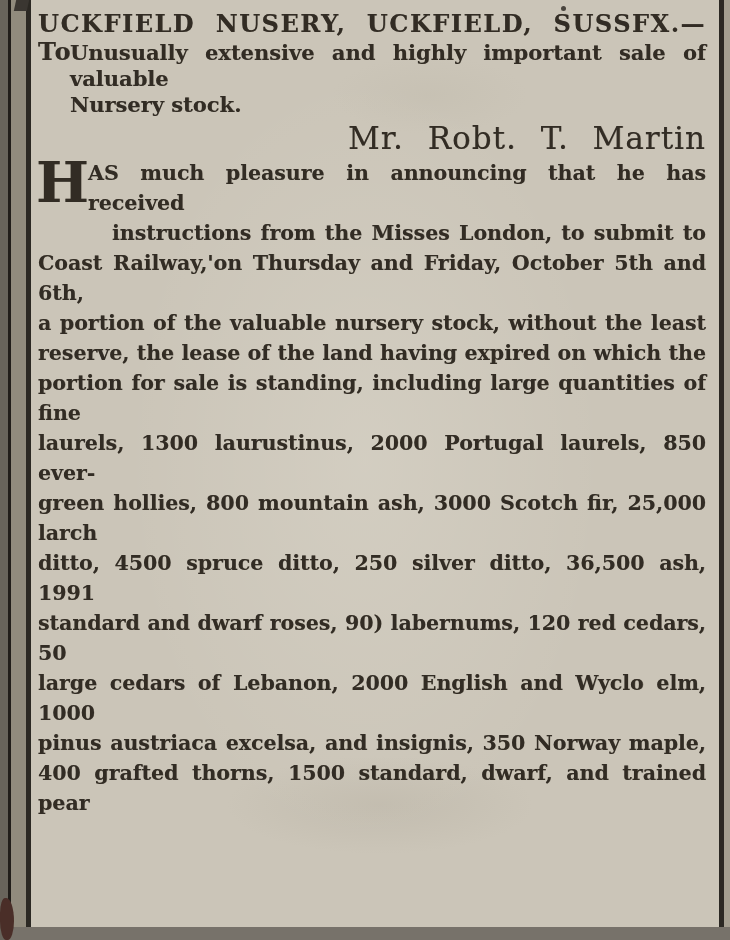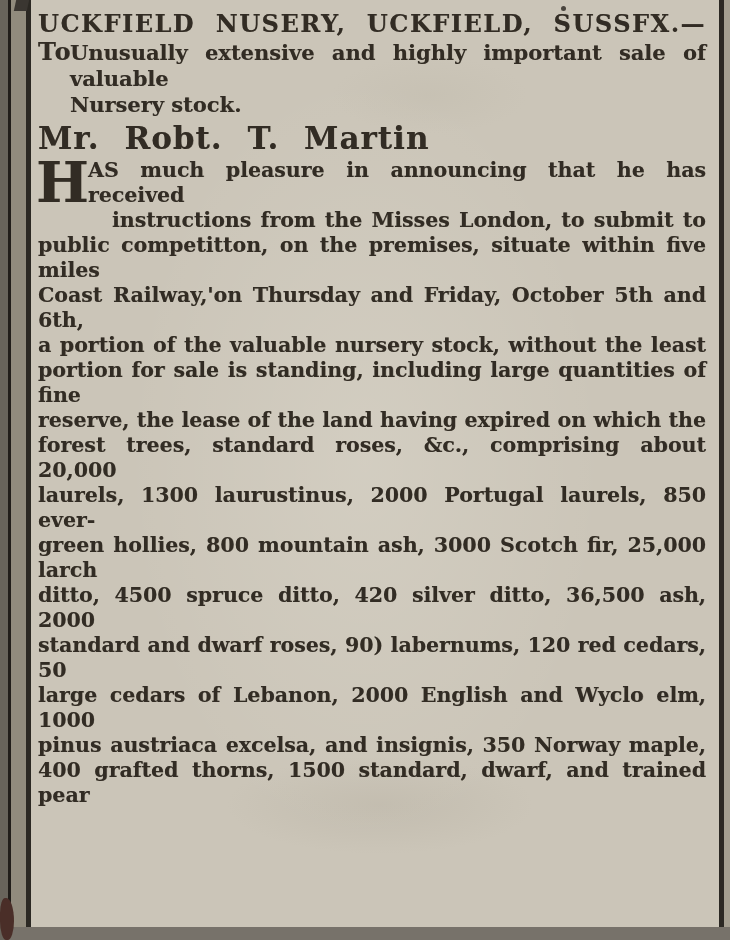--- a/index.html
+++ b/index.html
@@ -35,26 +35,26 @@
     font-size:24px;font-weight:700;letter-spacing:1.5px;
     line-height:28px;height:30px;
     text-align:justify;text-align-last:justify;
     white-space:normal;
   }
   .subtitle .tline{padding-left:32px;font-size:21px;line-height:26px;font-weight:700;}
   .subtitle .tline:last-child{text-align-last:left;}
 
   .auctioneer{
     margin:3px 0 3px;
-    text-align:left;font-size:31px;line-height:34px;
-    font-weight:700;word-spacing:13px;letter-spacing:1px;
+    text-align:right;font-size:31px;line-height:34px;
+    font-weight:400;word-spacing:13px;letter-spacing:1px;
   }
 
   .tline{
-    font-size:20.5px;line-height:25px;font-weight:700;
+    font-size:20.5px;line-height:30px;font-weight:700;
     text-align:justify;text-align-last:justify;
   }
 
   .body-block{position:relative;}
   .drop-cap{
     position:absolute;left:-2px;top:-3px;
     font-size:56px;line-height:54px;font-weight:700;
   }
   .body-col .tline:nth-child(1){padding-left:50px;}
   .body-col .tline:nth-child(2){padding-left:74px;}
@@ -85,29 +85,27 @@
         <div class="tline">Nursery stock.</div>
       </div>
 
     <div class="auctioneer">Mr. Robt. T. Martin</div>
 
     <div class="body-block">
       <span class="drop-cap">H</span>
       <div class="body-col">
           <div class="tline">AS much pleasure in announcing that he has received</div>
           <div class="tline">instructions from the Misses London, to submit to</div>
-          <div class="tline">public competitton, on the premises, situate within five miles</div>
           <div class="tline">Coast Railway,'on Thursday and Friday, October 5th and 6th,</div>
           <div class="tline">a portion of the valuable nursery stock, without the least</div>
+          <div class="tline">reserve, the lease of the land having expired on which the</div>
           <div class="tline">portion for sale is standing, including large quantities of fine</div>
-          <div class="tline">reserve, the lease of the land having expired on which the</div>
-          <div class="tline">forest trees, standard roses, &amp;c., comprising about 20,000</div>
           <div class="tline">laurels, 1300 laurustinus, 2000 Portugal laurels, 850 ever-</div>
           <div class="tline">green hollies, 800 mountain ash, 3000 Scotch fir, 25,000 larch</div>
-          <div class="tline">ditto, 4500 spruce ditto, 420 silver ditto, 36,500 ash, 2000</div>
+          <div class="tline">ditto, 4500 spruce ditto, 250 silver ditto, 36,500 ash, 1991</div>
           <div class="tline">standard and dwarf roses, 90) labernums, 120 red cedars, 50</div>
           <div class="tline">large cedars of Lebanon, 2000 English and Wyclo elm, 1000</div>
           <div class="tline">pinus austriaca excelsa, and insignis, 350 Norway maple,</div>
           <div class="tline">400 grafted thorns, 1500 standard, dwarf, and trained pear</div>
         </div>
     </div>
 
   </div>
 </div>
 

